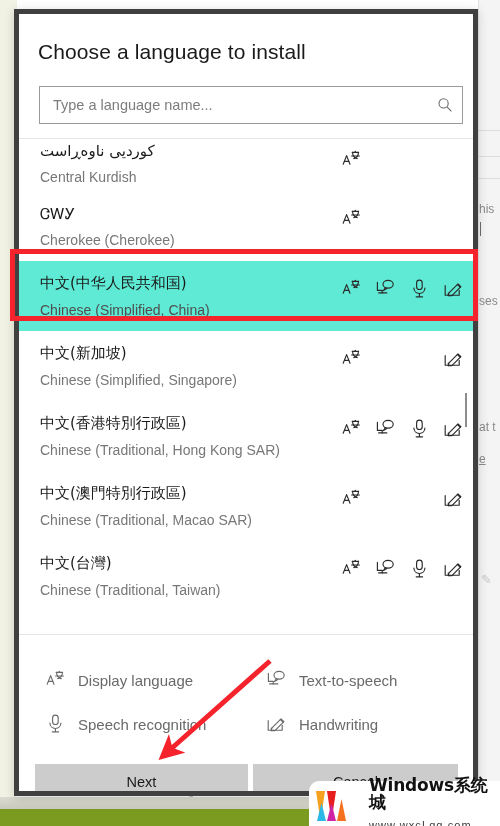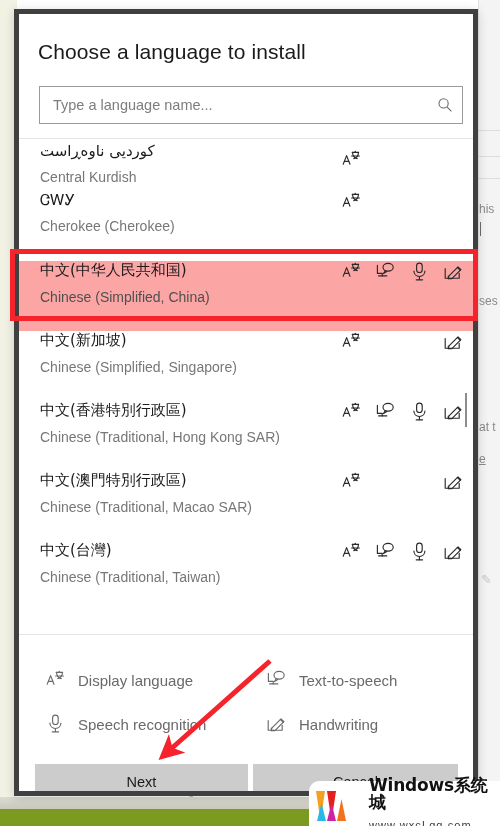--- a/index.html
+++ b/index.html
@@ -148,24 +148,24 @@
     height: 496px;
     overflow: hidden;
     background: #ffffff;
     border-top: 1px solid #e6e6e6;
   }
   .lang-row {
     position: relative;
     height: 70px;
     padding: 0 20px 0 21px;
     display: flex;
-    align-items: flex-start;
+    align-items: center;
     justify-content: space-between;
   }
-  .lang-row.selected { background: #fca5a5; }
+  .lang-row.selected { background: #5eead4; }
   .lang-row.partial { height: 52px; align-items: flex-end; padding-bottom: 6px; }
 
   .lang-text { display: flex; flex-direction: column; gap: 9px; min-width: 0; }
   .lang-native {
     font-size: 15px;
     color: #1a1a1a;
     font-family: "DejaVu Sans", "Liberation Sans", sans-serif;
     white-space: nowrap;
   }
   .lang-native.clipped { margin-top: -9px; }

